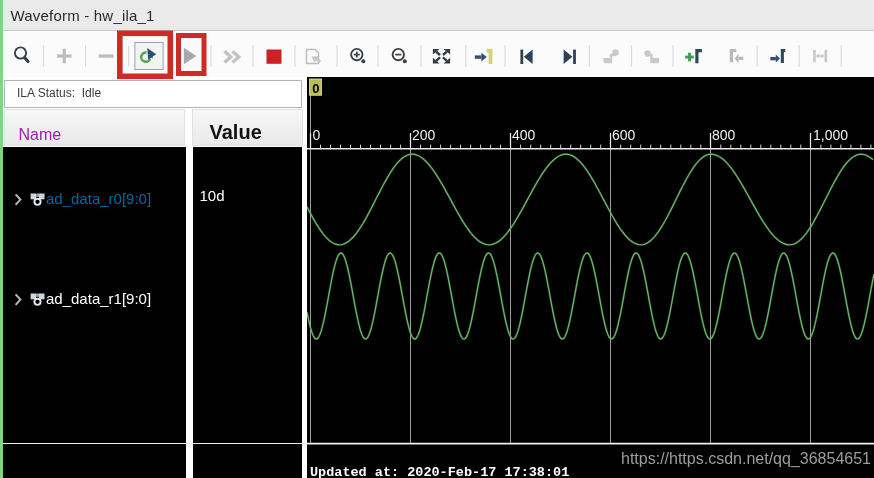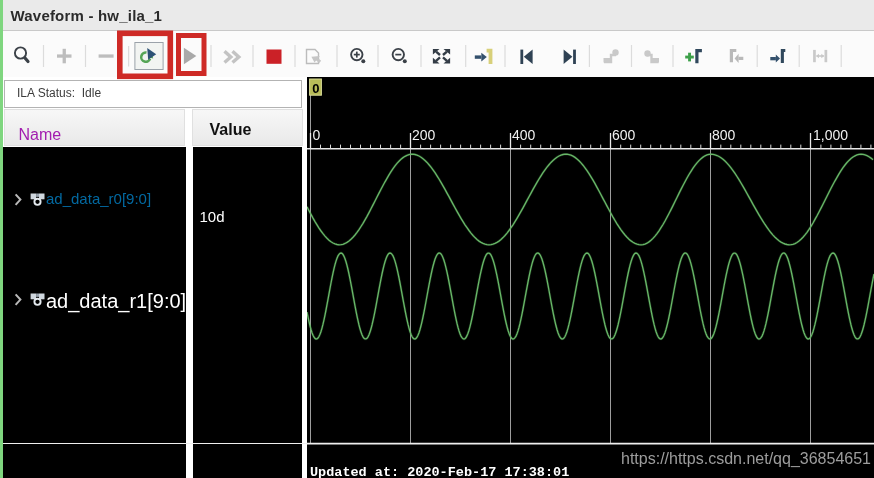--- a/index.html
+++ b/index.html
@@ -2,21 +2,21 @@
 <html><head><meta charset="utf-8"><style>
 html,body{margin:0;padding:0}
 body{width:874px;height:478px;position:relative;background:#fff;font-family:"Liberation Sans",sans-serif;overflow:hidden}
 .abs{position:absolute}
 </style></head>
 <body>
 
 <div class="abs" style="left:0;top:0;width:3px;height:478px;background:#7fd67f"></div>
 
 <div class="abs" style="left:3px;top:0;width:871px;height:30px;background:#eaeaea;border-bottom:1px solid #c9c9c9"></div>
-<div class="abs" style="left:10.5px;top:6.5px;font-size:15px;font-weight:bold;color:#2b2b2b;letter-spacing:.2px">Waveform - hw_ila_1</div>
+<div class="abs" style="left:10.5px;top:6.5px;font-size:15px;font-weight:normal;color:#2b2b2b;letter-spacing:.2px">Waveform - hw_ila_1</div>
 
 <div class="abs" style="left:3px;top:31px;width:871px;height:46px;background:#fbfbfb"></div>
 
 <svg class="abs" style="left:0;top:0" width="874" height="80" viewBox="0 0 874 80">
 <circle cx="20.5" cy="53" r="5.6" fill="none" stroke="#3b4148" stroke-width="1.9"></circle>
 <line x1="25" y1="58" x2="28" y2="61.5" stroke="#3b4148" stroke-width="3.2" stroke-linecap="round"></line>
 <line x1="43.5" y1="45" x2="43.5" y2="67" stroke="#dcdcdc" stroke-width="1.2"></line>
 <rect x="57" y="54.4" width="14.5" height="3.3" fill="#bdbdbd"></rect>
 <rect x="62.6" y="48.8" width="3.3" height="14.5" fill="#bdbdbd"></rect>
 <line x1="85.5" y1="45" x2="85.5" y2="67" stroke="#dcdcdc" stroke-width="1.2"></line>
@@ -91,43 +91,43 @@
 <path d="M 824.3 56 L 821.3 53.8 L 821.3 58.2 Z" fill="#c9c9c9"></path>
 <line x1="841.2" y1="45" x2="841.2" y2="67" stroke="#dcdcdc" stroke-width="1.2"></line>
 </svg>
 
 <div class="abs" style="left:4px;top:80px;width:296px;height:26px;background:#fff;border:1px solid #b3b3b3"></div>
 <div class="abs" style="left:17px;top:86px;font-size:12px;color:#3c3c3c">ILA Status:&nbsp; Idle</div>
 
 <div class="abs" style="left:4px;top:109px;width:179px;height:35px;background:linear-gradient(#f7f7f7,#e9e9e9);border:1px solid #e0e0e0"></div>
 <div class="abs" style="left:192px;top:109px;width:109px;height:35px;background:linear-gradient(#f7f7f7,#e9e9e9);border:1px solid #e0e0e0"></div>
 <div class="abs" style="left:18.5px;top:126px;font-size:16px;font-weight:normal;color:#a21caf">Name</div>
-<div class="abs" style="left:209.5px;top:120.5px;font-size:16px;font-weight:bold;color:#111">Value</div>
+<div class="abs" style="left:209.5px;top:120.5px;font-size:20px;font-weight:bold;color:#111">Value</div>
 
 <div class="abs" style="left:3px;top:147px;width:183px;height:331px;background:#000"></div>
 <div class="abs" style="left:192.5px;top:147px;width:109px;height:331px;background:#000"></div>
 
 <svg class="abs" style="left:13px;top:192px" width="34" height="15" viewBox="0 0 34 15">
  <polyline points="2.6,2.3 7.4,7.6 2.6,12.9" fill="none" stroke="#b9b9b9" stroke-width="2"></polyline>
  <rect x="17.6" y="1.5" width="5.5" height="5.8" fill="#cfd7de"></rect>
  <rect x="26" y="1.5" width="5.5" height="5.8" fill="#cfd7de"></rect>
  <rect x="23.1" y="1.5" width="2.9" height="3.4" fill="#9aa5b0"></rect>
  <circle cx="24.5" cy="9.8" r="3.1" fill="none" stroke="#e3e9ee" stroke-width="1.9"></circle>
 </svg>
 <div class="abs" style="left:46px;top:190px;color:#0369a1;font-size:15px">ad_data_r0[9:0]</div>
-<div class="abs" style="left:199.5px;top:208px;color:#fff;font-size:15px">10d</div>
+<div class="abs" style="left:199.5px;top:187px;color:#fff;font-size:15px">10d</div>
 
 <svg class="abs" style="left:13px;top:292px" width="34" height="15" viewBox="0 0 34 15">
  <polyline points="2.6,2.3 7.4,7.6 2.6,12.9" fill="none" stroke="#b9b9b9" stroke-width="2"></polyline>
  <rect x="17.6" y="1.5" width="5.5" height="5.8" fill="#cfd7de"></rect>
  <rect x="26" y="1.5" width="5.5" height="5.8" fill="#cfd7de"></rect>
  <rect x="23.1" y="1.5" width="2.9" height="3.4" fill="#9aa5b0"></rect>
  <circle cx="24.5" cy="9.8" r="3.1" fill="none" stroke="#e3e9ee" stroke-width="1.9"></circle>
 </svg>
-<div class="abs" style="left:46px;top:290px;color:#fff;font-size:20px">ad_data_r1[9:0]</div>
+<div class="abs" style="left:46px;top:290px;color:#fff;font-size:15px">ad_data_r1[9:0]</div>
 <div class="abs" style="left:199.5px;top:291px;color:#000000;font-size:15px">042</div>
 
 <svg class="abs" style="left:307px;top:77px" width="567" height="401" viewBox="0 0 567 401">
  <rect x="0" y="0" width="567" height="401" fill="#000"></rect>
 
  <g stroke="#9d9d9d" stroke-width="1">
   <line x1="3.5" y1="18" x2="3.5" y2="366.5"></line>
   <line x1="103.5" y1="71.7" x2="103.5" y2="366.5"></line>
   <line x1="203.5" y1="71.7" x2="203.5" y2="366.5"></line>
   <line x1="303.5" y1="71.7" x2="303.5" y2="366.5"></line>

